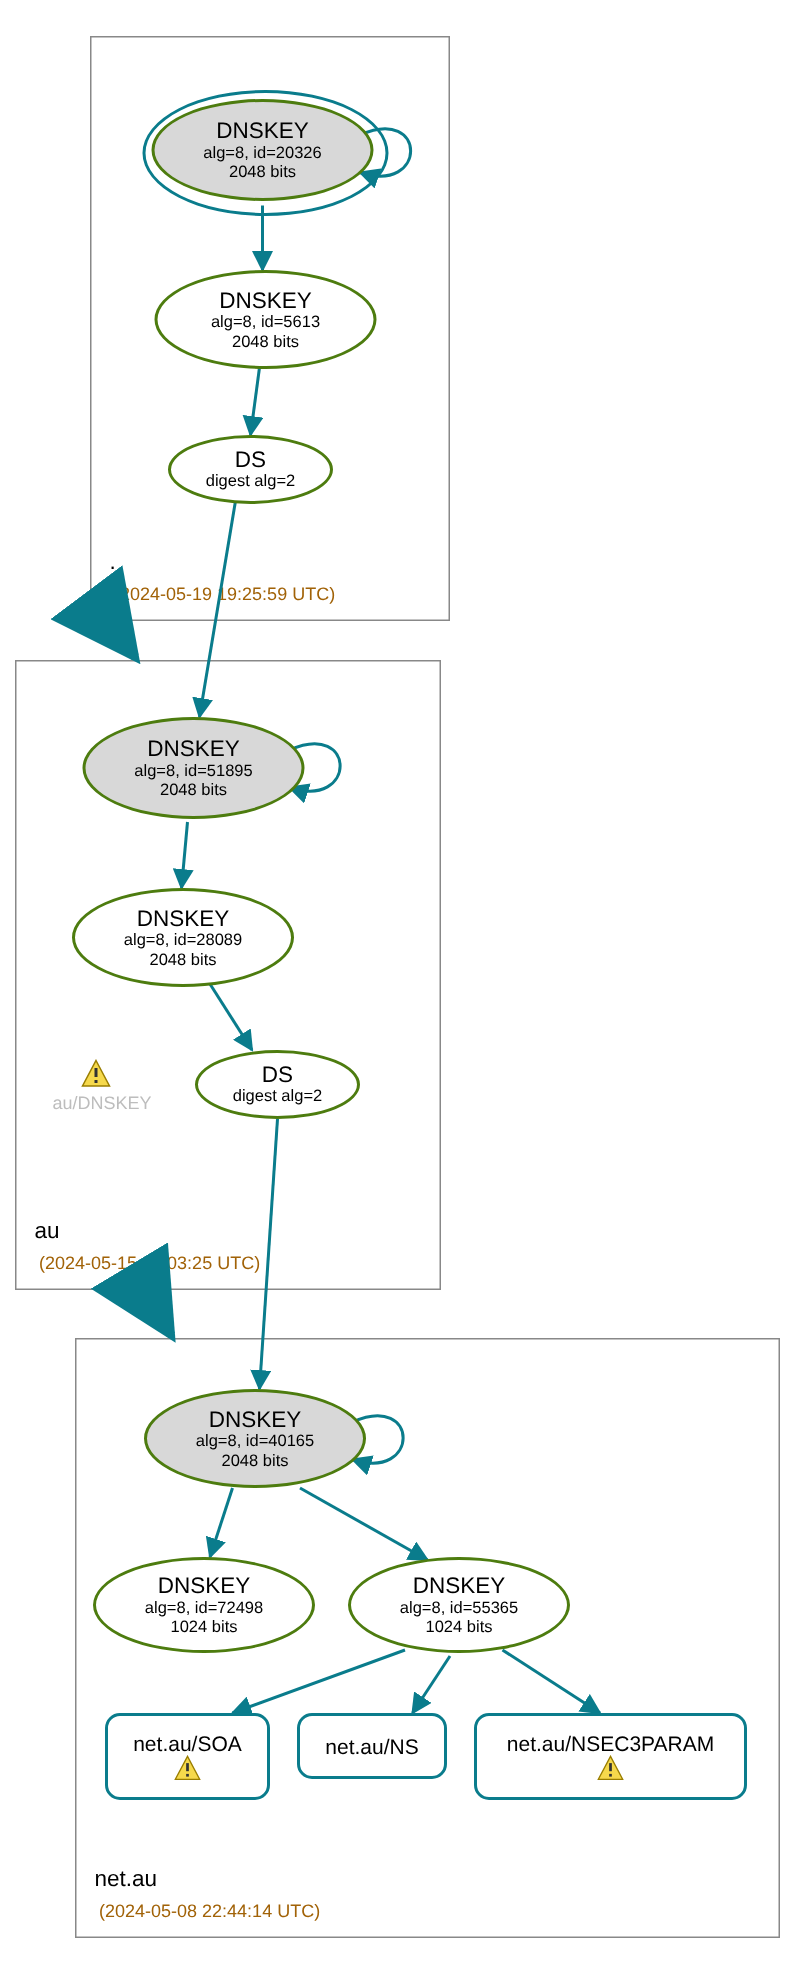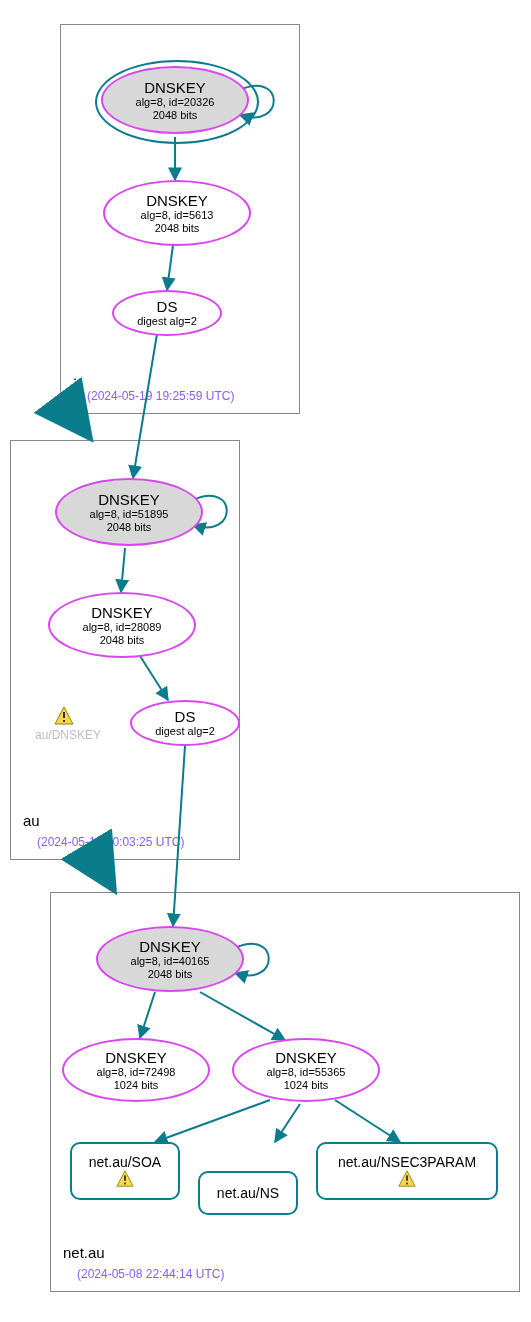--- a/index.html
+++ b/index.html
@@ -22,37 +22,37 @@
   }
   .zone-label {
     position: absolute;
     left: 12px;
     bottom: 30px;
     font-size: 15px;
     color: #000;
   }
   .zone-timestamp {
     position: absolute;
-    left: 26px;
+    left: 15px;
     bottom: 10px;
     font-size: 12px;
-    color: #8b5cf6;
+    color: #a16207;
   }
   .node {
     position: absolute;
     box-sizing: border-box;
     text-align: center;
     display: flex;
     flex-direction: column;
     justify-content: center;
     align-items: center;
     line-height: 1.15;
   }
   .ellipse {
-    border: 2px solid #d946ef;
+    border: 2px solid #4d7c0f;
     border-radius: 50%;
     background: #ffffff;
   }
   .ksk {
     background: #d8d8d8;
   }
   .ksk-outer {
     position: absolute;
     border: 2px solid #0a7c8c;
     border-radius: 50%;
@@ -95,21 +95,21 @@
 </head>
 <body>
 
 <div class="canvas">
 
   <div class="zone" style="left:60px; top:24px; width:240px; height:390px;">
     <span class="zone-label">.</span>
     <span class="zone-timestamp">(2024-05-19 19:25:59 UTC)</span>
   </div>
 
-  <div class="zone" style="left:10px; top:440px; width:230px; height:420px;">
+  <div class="zone" style="left:10px; top:440px; width:284px; height:420px;">
     <span class="zone-label">au</span>
     <span class="zone-timestamp">(2024-05-15 20:03:25 UTC)</span>
   </div>
 
   <div class="zone" style="left:50px; top:892px; width:470px; height:400px;">
     <span class="zone-label">net.au</span>
     <span class="zone-timestamp">(2024-05-08 22:44:14 UTC)</span>
   </div>
 
   <svg class="edges">
@@ -219,21 +219,21 @@
 
   <div class="node rrbox" style="left:70px; top:1142px; width:110px; height:58px;">
     <div class="title" style="font-size:14px;">net.au/SOA</div>
     <svg viewBox="0 0 20 20" width="18" height="18">
       <polygon points="10,1 19,18 1,18" fill="#f6d94c" stroke="#9a7e00" stroke-width="1"></polygon>
       <rect x="9" y="6" width="2" height="6" fill="#333"></rect>
       <rect x="9" y="14" width="2" height="2" fill="#333"></rect>
     </svg>
   </div>
 
-  <div class="node rrbox" style="left:198px; top:1171px; width:100px; height:44px;">
+  <div class="node rrbox" style="left:198px; top:1142px; width:100px; height:44px;">
     <div class="title" style="font-size:14px;">net.au/NS</div>
   </div>
 
   <div class="node rrbox" style="left:316px; top:1142px; width:182px; height:58px;">
     <div class="title" style="font-size:14px;">net.au/NSEC3PARAM</div>
     <svg viewBox="0 0 20 20" width="18" height="18">
       <polygon points="10,1 19,18 1,18" fill="#f6d94c" stroke="#9a7e00" stroke-width="1"></polygon>
       <rect x="9" y="6" width="2" height="6" fill="#333"></rect>
       <rect x="9" y="14" width="2" height="2" fill="#333"></rect>
     </svg>

